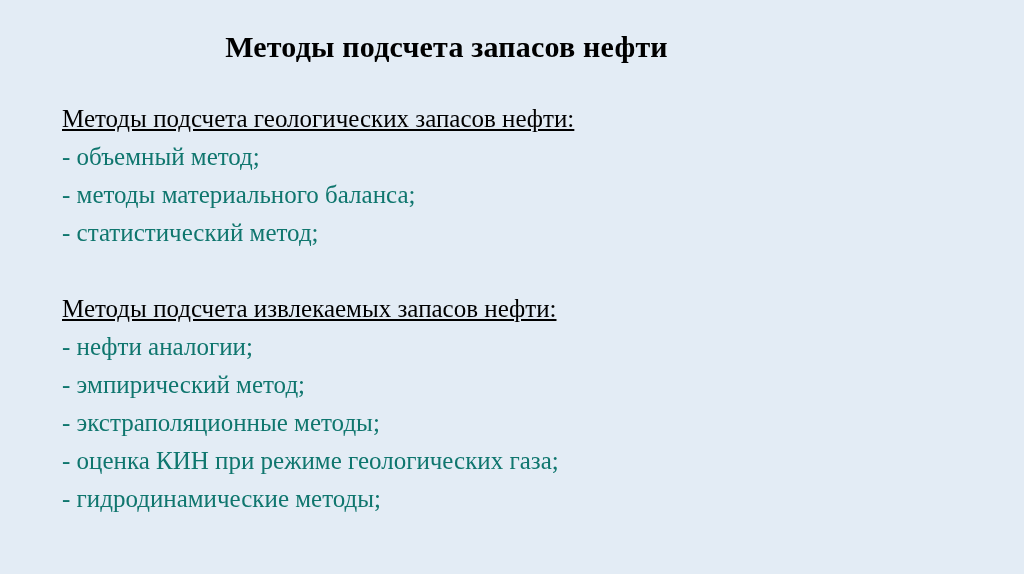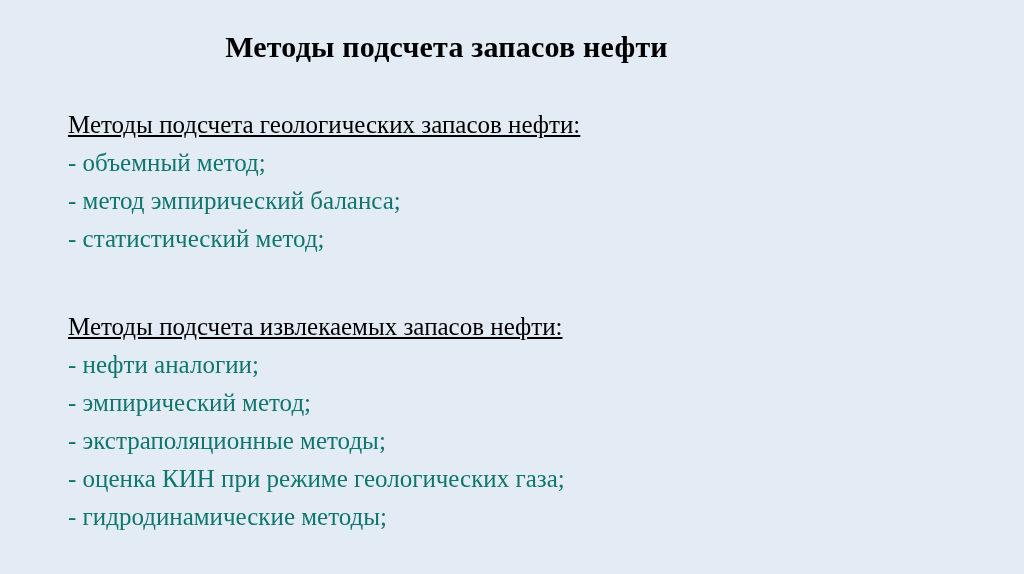--- a/index.html
+++ b/index.html
@@ -30,21 +30,21 @@
     color: #000000;
     letter-spacing: 0.2px;
   }
   .content {
     position: absolute;
     left: 62px;
     top: 100px;
     width: 900px;
   }
   .group {
-    margin: 6px;
+    margin: 0;
     padding: 0;
   }
   .group-heading {
     font-size: 25px;
     line-height: 38px;
     color: #000000;
     text-decoration: underline;
     text-underline-offset: 2px;
     white-space: nowrap;
   }
@@ -63,21 +63,21 @@
 
 <div class="slide">
 
   <div class="slide-title">Методы подсчета запасов нефти</div>
 
   <div class="content">
 
     <div class="group">
       <div class="group-heading">Методы подсчета геологических запасов нефти:</div>
       <div class="bullet">- объемный метод;</div>
-      <div class="bullet">- метод эмпирический баланса;</div>
+      <div class="bullet">- методы материального баланса;</div>
       <div class="bullet">- статистический метод;</div>
     </div>
 
     <div class="group-gap"></div>
 
     <div class="group">
       <div class="group-heading">Методы подсчета извлекаемых запасов нефти:</div>
       <div class="bullet">- нефти аналогии;</div>
       <div class="bullet">- эмпирический метод;</div>
       <div class="bullet">- экстраполяционные методы;</div>

